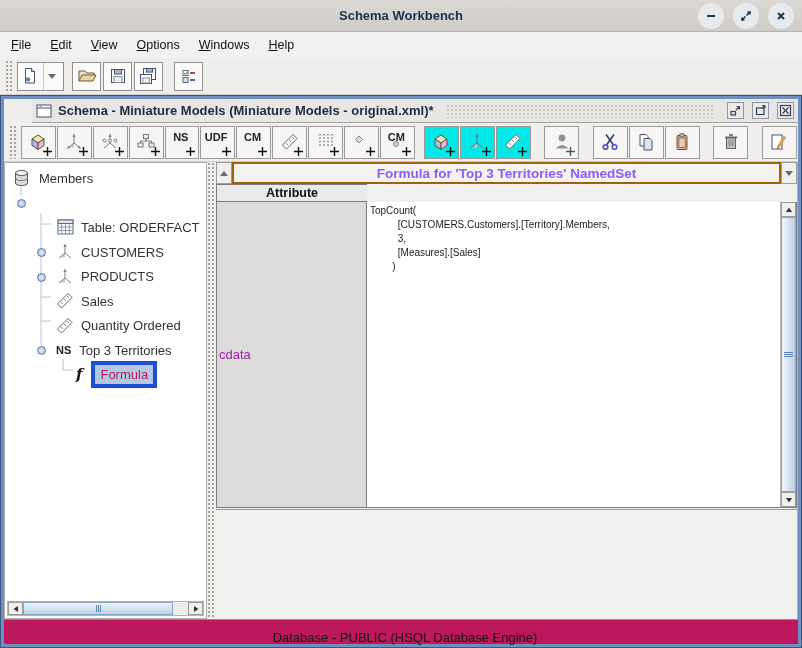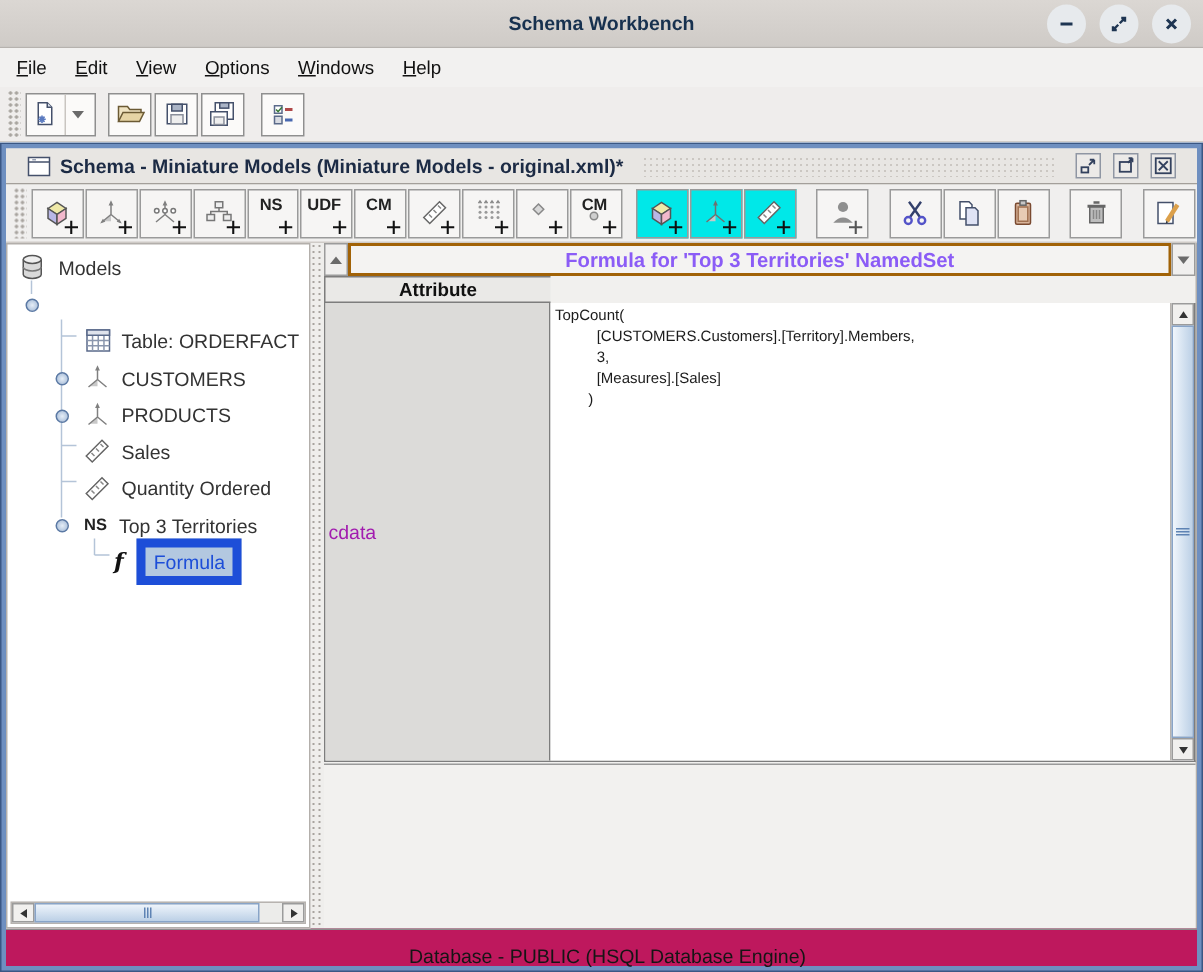--- a/index.html
+++ b/index.html
@@ -33,21 +33,21 @@
   .split .caret { margin-left:4px; border-left:1px solid #c9c5c1; padding-left:4px; height:100%;
     display:flex; align-items:center; }
   .tb-gap { width:9px; }
 
   
   .desktop { position:absolute; left:0; top:95px; width:802px; height:553px;
     background:#6e8fc0; box-shadow:inset 0 0 0 1px #3a5784; padding:4px; }
   .frame { position:relative; width:794px; height:545px; background:#efeeec; display:flex; flex-direction:column; }
 
   .frame-titlebar { height:24px; background:#e8e6e3; border-bottom:1px solid #a39f9a;
-    display:flex; align-items:center; padding:0 14px; gap:6px; }
+    display:flex; align-items:center; padding:0 4px; gap:6px;margin-left:28px; }
   .frame-title { font-weight:bold; font-size:13px; color:#1c2b45; white-space:nowrap; }
   .frame-title-texture { flex:1; height:14px; margin:0 6px;
     background-image:radial-gradient(#cbc7c2 0.8px, transparent 1px); background-size:4px 4px; }
   .frame-btn { width:17px; height:17px; border:1px solid #8f96a3; background:#eceae8;
     display:flex; align-items:center; justify-content:center; margin-left:2px; }
 
   .frame-toolbar { height:39px; background:#f0efee; border-bottom:1px solid #cfcbc7;
     display:flex; align-items:center; }
   .itbtn { width:36px; height:33px; border:1px solid #9a9a9a; background:#f6f5f4;
     margin-right:1px; position:relative; display:flex; align-items:center; justify-content:center; }
@@ -55,21 +55,21 @@
   .itbtn .plus { position:absolute; right:3px; bottom:2px; }
   .tb-text { font-size:11px; font-weight:bold; color:#222; position:absolute; top:4px; left:50%; transform:translateX(-58%); }
   .igap { width:8px; } .igap2 { width:13px; }
 
   
   .frame-content { flex:1; display:flex; min-height:0; }
   .tree-panel { width:203px; background:#fff; border:1px solid #b3afab; position:relative; overflow:hidden; }
   .tree-lines { position:absolute; left:0; top:0; pointer-events:none; }
   .tree-row { position:absolute; height:22px; display:flex; align-items:center; }
   .tree-label { font-size:13px; color:#333; white-space:nowrap; }
-  .tree-label.selected { background:#b3c8e0; border:6px solid #1d4ed8; padding:2px 5px; color:#1d4ed8; }
+  .tree-label.selected { background:#b3c8e0; border:4px solid #1d4ed8; padding:2px 5px; color:#be185d; }
   .handle { position:absolute; width:9px; height:9px; border-radius:50%;
     background:radial-gradient(#e6eef7,#9fb6d4); border:1px solid #5b79a4; }
   .tree-badge-ns { font-size:11px; font-weight:bold; color:#222; }
   .tree-badge-f { font-family:"DejaVu Serif", serif; font-style:italic; font-weight:bold; font-size:15px; color:#111; }
 
   .hscroll { position:absolute; left:2px; right:2px; bottom:2px; height:15px; background:#ececea;
     border:1px solid #b7b3af; display:flex; }
   .sb-btn { width:15px; height:100%; border:1px solid #9b9b9b; background:#f1f0ee;
     display:flex; align-items:center; justify-content:center; }
   .h-thumb { width:150px; height:100%; background:linear-gradient(#eef4fb,#bcd0e6);
@@ -438,21 +438,21 @@
           <svg class="tree-lines" width="90" height="230" viewBox="0 0 90 230">
             <path d="M16 24 V33 M36 50 V182 M36 61 H46 M36 134 H46 M36 158 H46 M58 196 V207 M58 207 H68" stroke="#b4c4d8" fill="none"></path>
           </svg>
 
           <div class="tree-row" style="left:8px; top:4px;">
             <svg width="17" height="18" viewBox="0 0 17 18">
               <path d="M2.5 4 v10 a6 2.6 0 0 0 12 0 v-10" fill="#d9d9d9" stroke="#555"></path>
               <ellipse cx="8.5" cy="4" rx="6" ry="2.6" fill="#eee" stroke="#555"></ellipse>
               <path d="M2.5 9 a6 2.6 0 0 0 12 0" fill="none" stroke="#777"></path>
             </svg>
-            <span class="tree-label" style="margin-left:9px;">Models</span>
+            <span class="tree-label" style="margin-left:9px;">Members</span>
           </div>
 
           <span class="handle" style="left:12px; top:36px;"></span>
 
           <div class="tree-row" style="left:52px; top:53px;">
             <svg width="17" height="16" viewBox="0 0 17 16">
               <rect x="1" y="1" width="15" height="14" fill="#fff" stroke="#5a6a8a"></rect>
               <path d="M1 4.5 H16 M1 8 H16 M1 11.5 H16 M4.7 4.5 V15 M8.5 4.5 V15 M12.3 4.5 V15" stroke="#8a96ad"></path>
               <rect x="1" y="1" width="15" height="3.5" fill="#dfe3ec" stroke="#5a6a8a"></rect>
             </svg>

